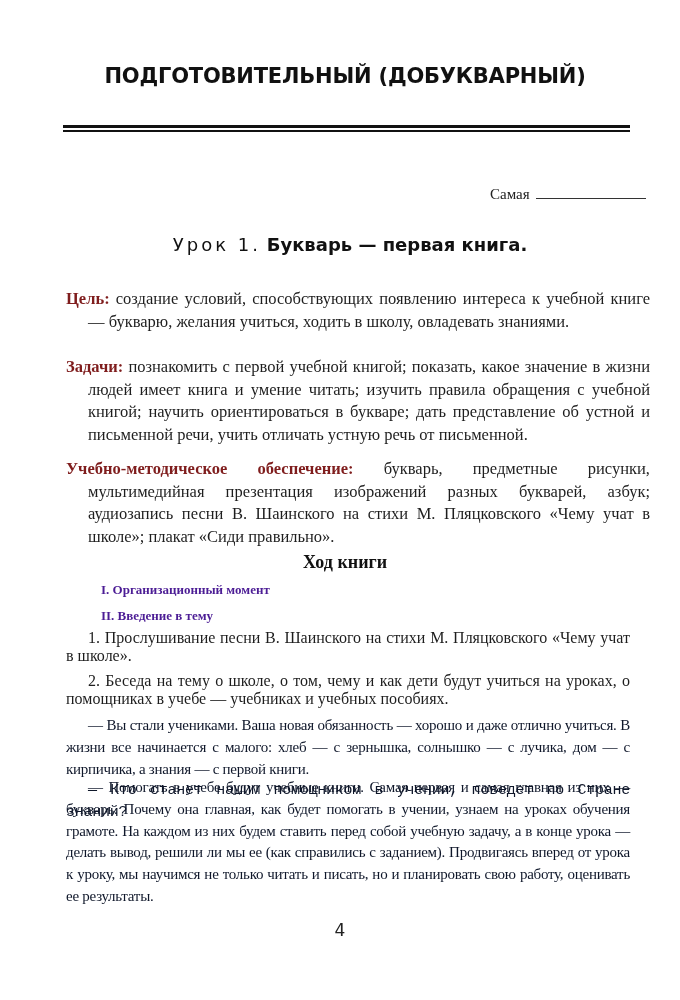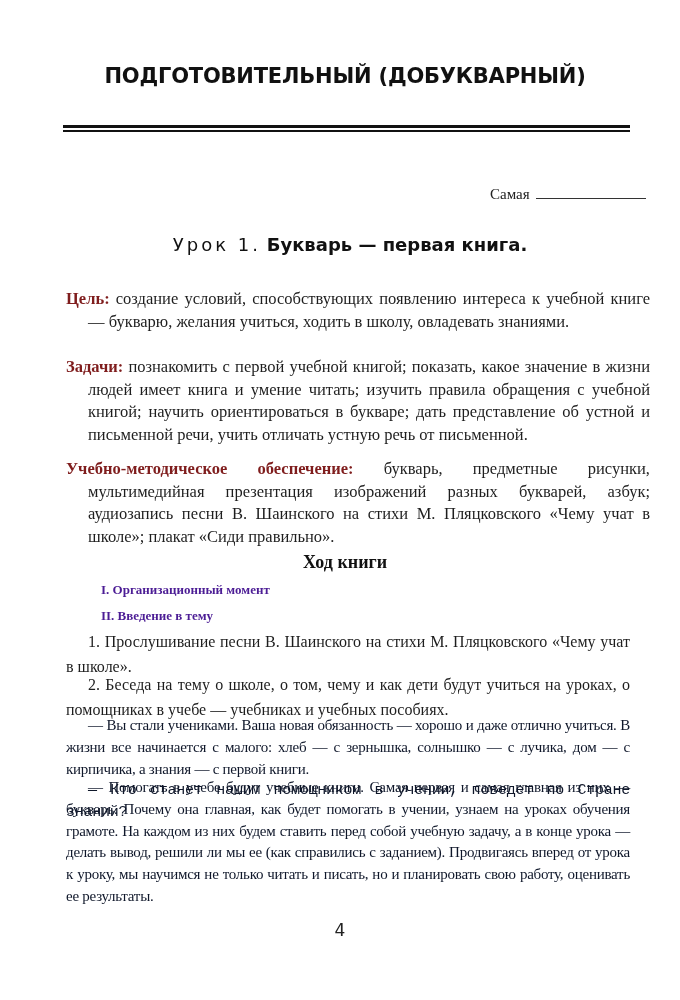--- a/index.html
+++ b/index.html
@@ -43,21 +43,21 @@
     position: absolute; left: 60px; width: 570px; top: 552px; text-align: center;
     font-weight: bold; font-size: 18px; color: #111;
   }
   .section-heading {
     position: absolute; left: 66px; font-weight: bold; font-size: 13px; color: #4c1d95; margin-left: 35px;
   }
   .sec-1 { top: 582px; }
   .sec-2 { top: 608px; }
 
   .body-para {
-    position: absolute; left: 66px; width: 564px; font-size: 16px; line-height: 25px;
+    position: absolute; left: 66px; width: 564px; font-size: 16px; line-height: 18px;
     text-indent: 22px; text-align: justify; color: #1e1e1e; font-family: Liberation Serif, serif;
   }
   .p1 { top: 629px; }
   .p2 { top: 672px; }
   .dialog {
     position: absolute; left: 66px; width: 564px; font-size: 15px; line-height: 21.8px;
     text-indent: 22px; text-align: justify; color: #0f172a; letter-spacing: -0.25px;
   }
   .d1 { top: 715px; }
   .d2 { top: 780px; font-family: Liberation Mono, monospace; }

